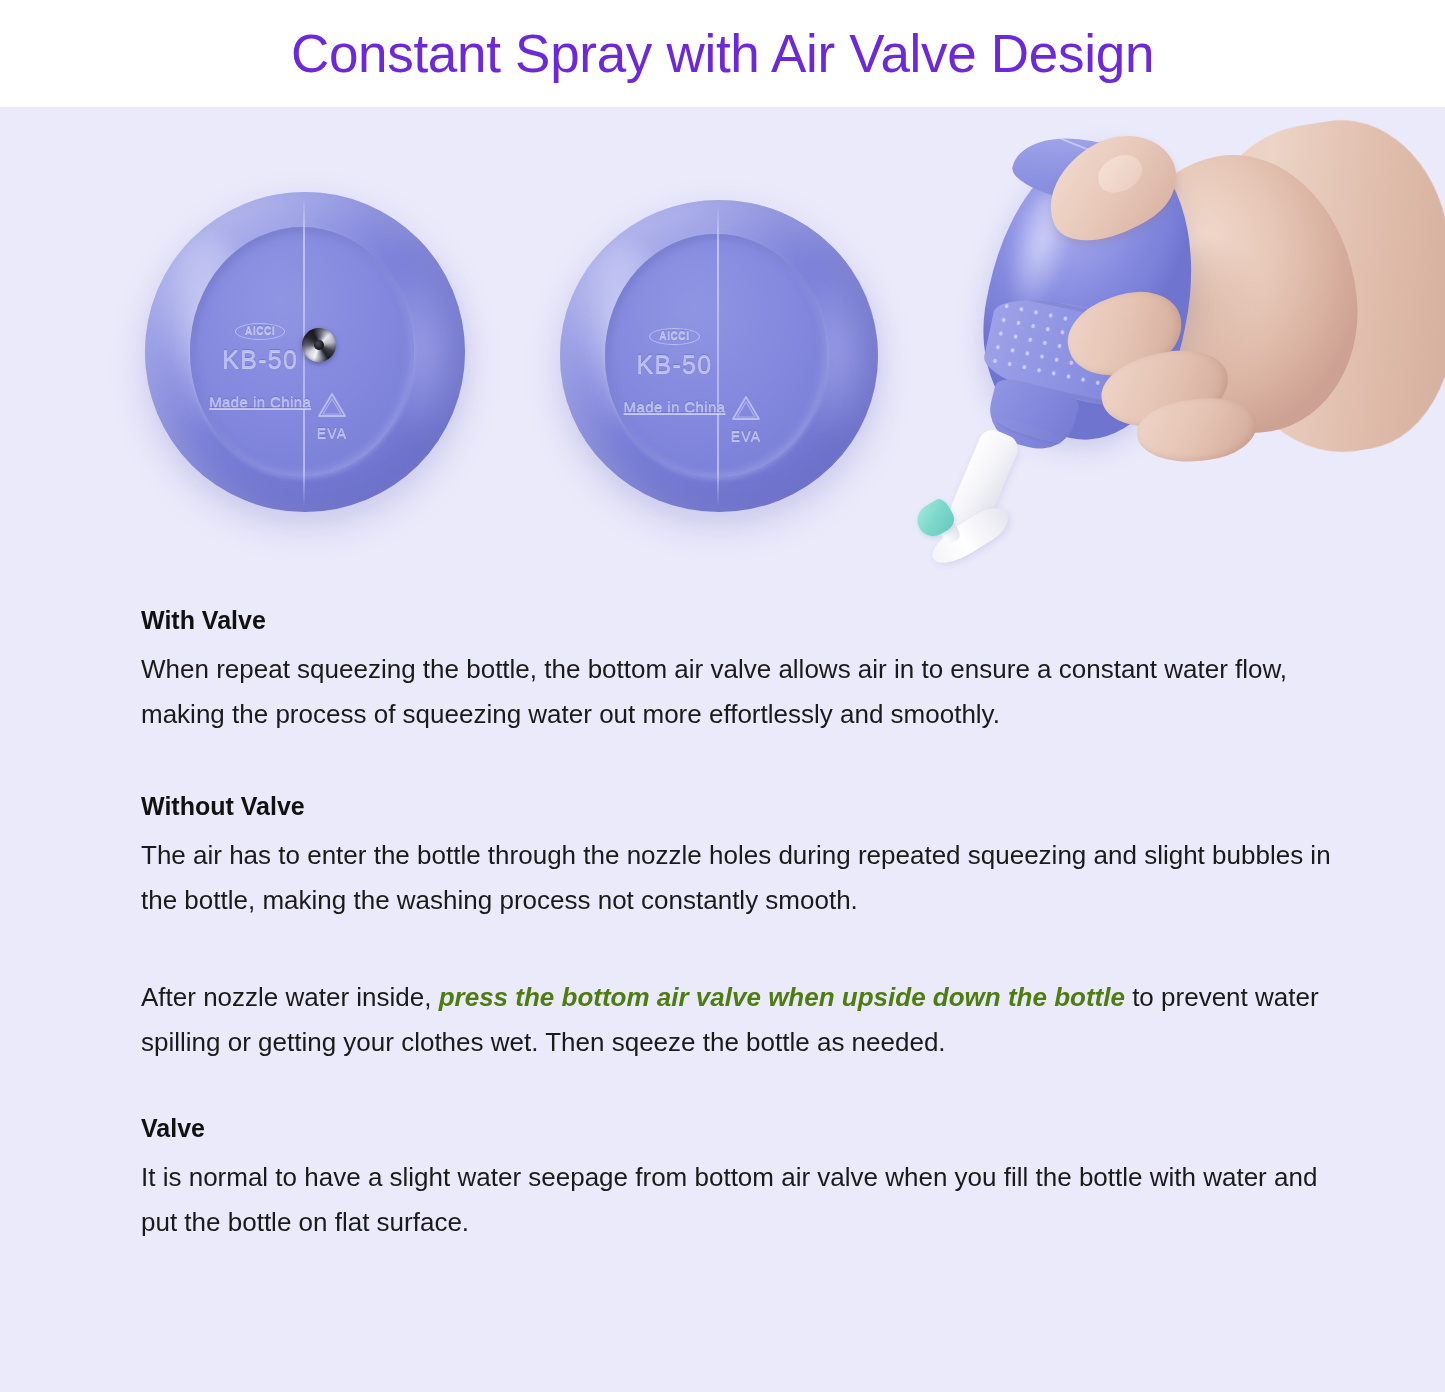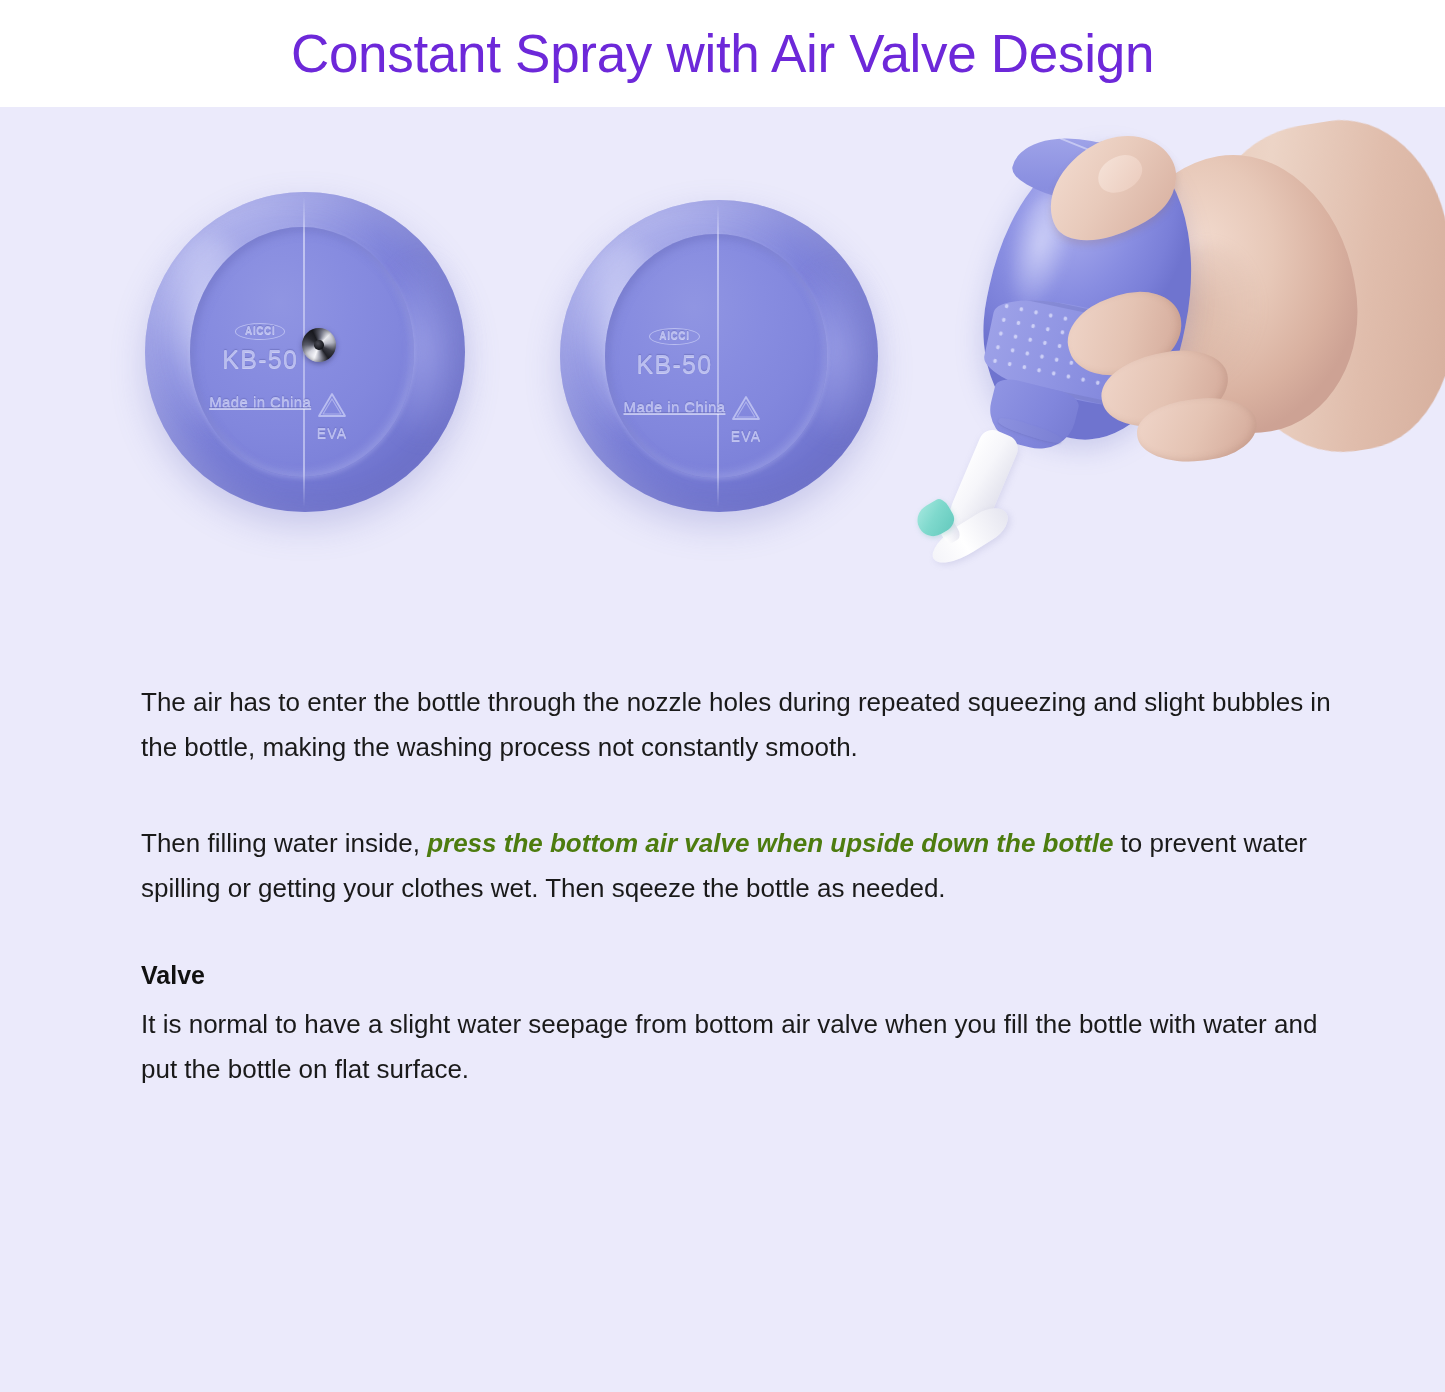--- a/index.html
+++ b/index.html
@@ -459,31 +459,36 @@
         <div class="thumb"></div>
         <div class="thumbnail-plate"></div>
         <div class="finger f1"></div>
         <div class="finger f2"></div>
         <div class="finger f3"></div>
       </div>
     </div>
 
     <div id="text-body">
 
+      <div class="sec">
+        <div class="sec-heading">With Valve</div>
+        <p class="sec-para"><span>When repeat squeezing the bottle, the bottom air valve allows air in to ensure a constant water flow, making the process of squeezing water out more effortlessly and smoothly.</span></p>
+      </div>
 
       <div class="gap-lg"></div>
 
       <div class="sec">
+        <div class="sec-heading">Without Valve</div>
         <p class="sec-para"><span>The air has to enter the bottle through the nozzle holes during repeated squeezing and slight bubbles in the bottle, making the washing process not constantly smooth.</span></p>
       </div>
 
       <div class="gap-md"></div>
 
       <div class="sec">
-        <p class="sec-para" style="margin-top:0;"><span>Then filling water inside, </span><b>press the bottom air valve when upside down the bottle</b><span> to prevent water spilling or getting your clothes wet. Then sqeeze the bottle as needed.</span></p>
+        <p class="sec-para" style="margin-top:0;"><span>After nozzle water inside, </span><b>press the bottom air valve when upside down the bottle</b><span> to prevent water spilling or getting your clothes wet. Then sqeeze the bottle as needed.</span></p>
       </div>
 
       <div class="gap-md"></div>
 
       <div class="sec">
         <div class="sec-heading">Valve</div>
         <p class="sec-para"><span>It is normal to have a slight water seepage from bottom air valve when you fill the bottle with water and put the bottle on flat surface.</span></p>
       </div>
 
     </div>

